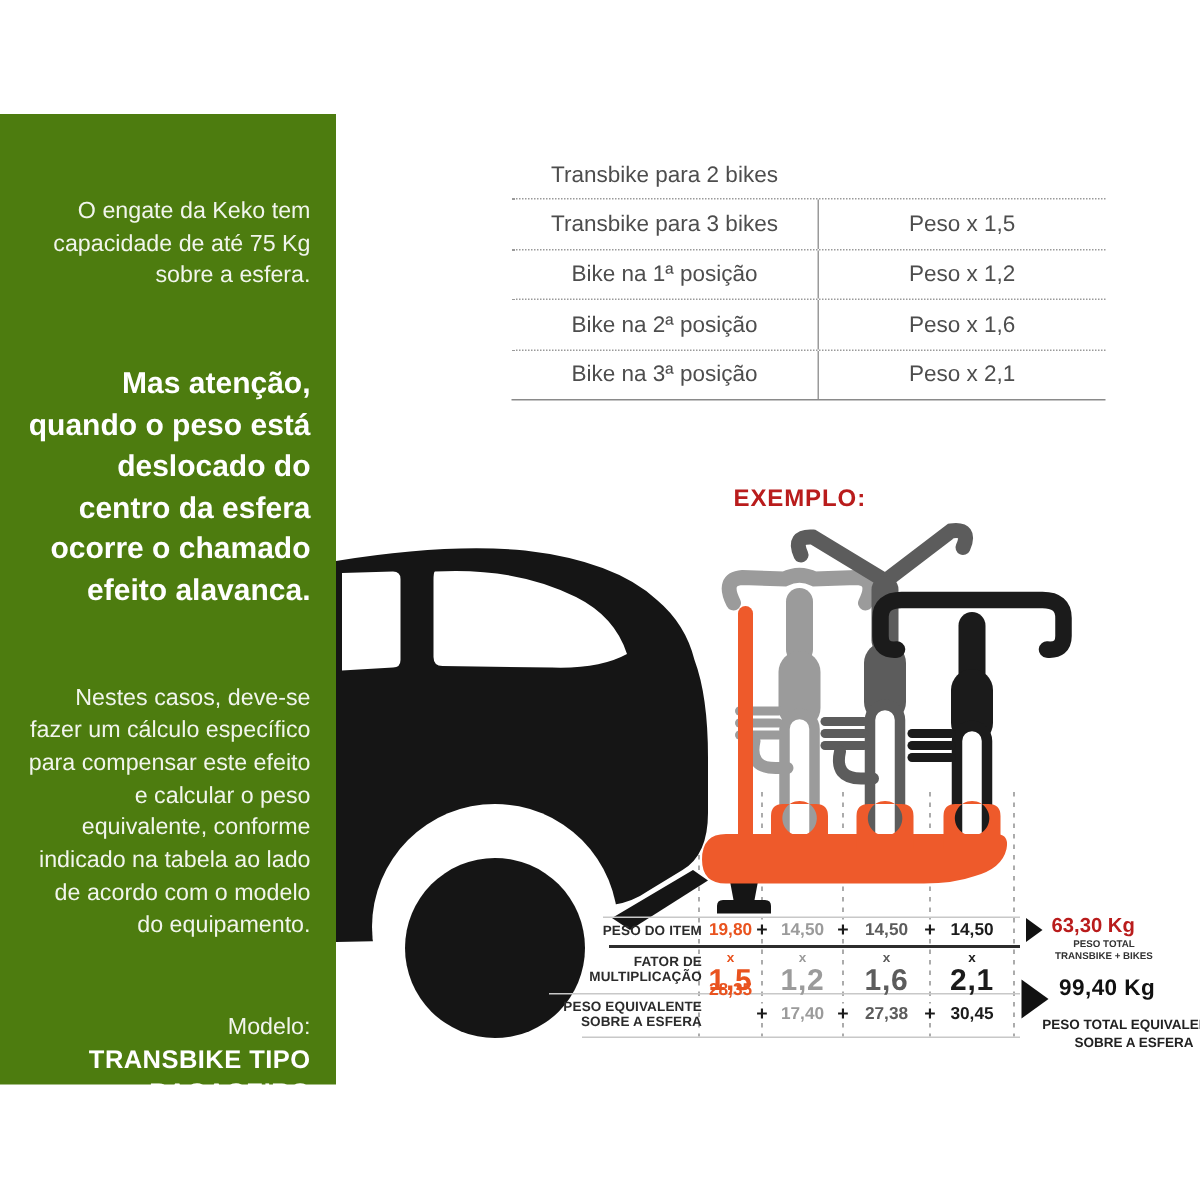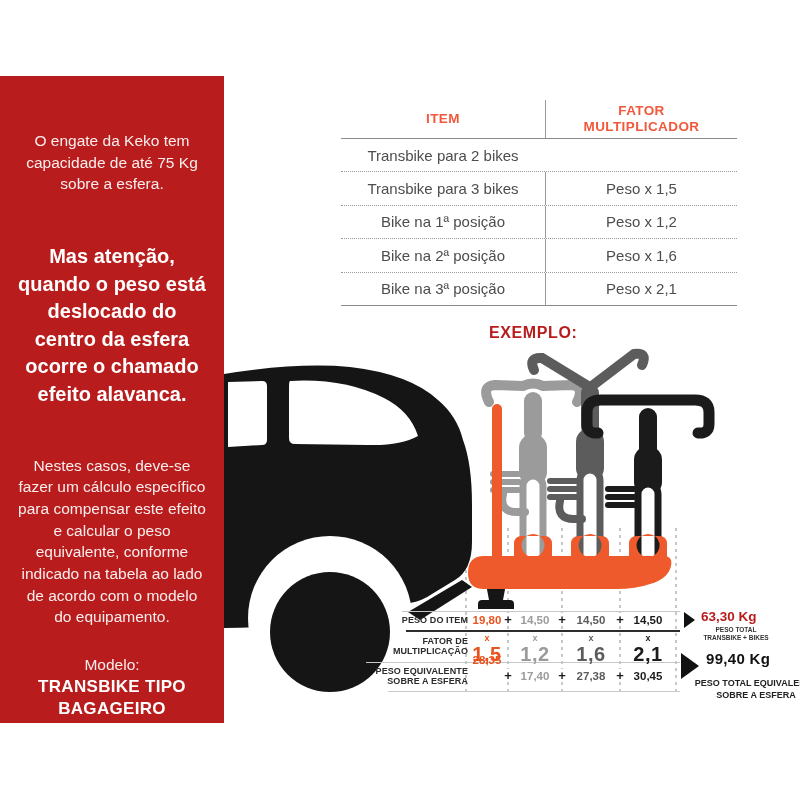--- a/index.html
+++ b/index.html
@@ -3,29 +3,29 @@
 <meta charset="utf-8">
 <style>
   html,body{margin:0;padding:0;background:#ffffff;}
   .canvas{
     position:relative;width:800px;height:800px;background:#ffffff;overflow:hidden;
     font-family:"Liberation Sans","DejaVu Sans",sans-serif;
   }
   
   .sidebar{
     position:absolute;left:0;top:76px;width:224px;height:647px;
-    background:#b91c1c;color:#ffffff;text-align:center;
+    background:#4d7c0f;color:#ffffff;text-align:right;
     box-sizing:border-box;padding:54px 17px 0 17px;
   }
   .sidebar p{margin:0;}
   .sb-reg{font-size:15.5px;line-height:1.4;color:rgba(255,255,255,0.92);}
   .sb-bold{font-size:20px;line-height:1.38;font-weight:bold;color:#ffffff;}
   .sidebar .gap1{margin-top:48px;}
   .sidebar .gap2{margin-top:46px;}
-  .model-block{margin-top:26px;}
+  .model-block{margin-top:46px;}
   .model-label{font-size:15.5px;line-height:1.4;color:rgba(255,255,255,0.92);}
   .model-name{font-size:17px;font-weight:bold;line-height:1.3;letter-spacing:0.3px;}
   
   .ftable{position:absolute;left:341px;top:100px;width:396px;}
   .ft-row{display:grid;grid-template-columns:204px 1fr;}
   .ft-cell{display:flex;align-items:center;justify-content:center;height:32.4px;
            font-size:15px;color:#4D4D4D;}
   .ft-col2{border-left:1px solid #9A9A9A;}
   .ft-head .ft-cell{height:38px;font-size:13.5px;font-weight:bold;color:#F1583C;
            letter-spacing:0.4px;text-align:center;line-height:1.15;}
@@ -68,26 +68,20 @@
     <p class="sb-reg">O engate da Keko tem capacidade de até 75 Kg sobre a esfera.</p>
     <p class="sb-bold gap1">Mas atenção, quando o peso está deslocado do centro da esfera ocorre o chamado efeito alavanca.</p>
     <p class="sb-reg gap2">Nestes casos, deve-se fazer um cálculo específico para compensar este efeito e calcular o peso equivalente, conforme indicado na tabela ao lado de acordo com o modelo do equipamento.</p>
     <div class="model-block">
       <p class="model-label">Modelo:</p>
       <p class="model-name">TRANSBIKE TIPO BAGAGEIRO</p>
     </div>
   </aside>
 
   <section class="ftable">
-    <div class="ft-row ft-head r-solid">
-      <div class="ft-cell">ITEM</div>
-      <div class="ft-cell ft-col2">
-        <span class="hdr-wrap">FATOR MULTIPLICADOR</span>
-      </div>
-    </div>
     <div class="ft-row r-dot">
       <div class="ft-cell">Transbike para 2 bikes</div>
     </div>
     <div class="ft-row r-dot">
       <div class="ft-cell">Transbike para 3 bikes</div>
       <div class="ft-cell ft-col2">Peso x 1,5</div>
     </div>
     <div class="ft-row r-dot">
       <div class="ft-cell">Bike na 1ª posição</div>
       <div class="ft-cell ft-col2">Peso x 1,2</div>

